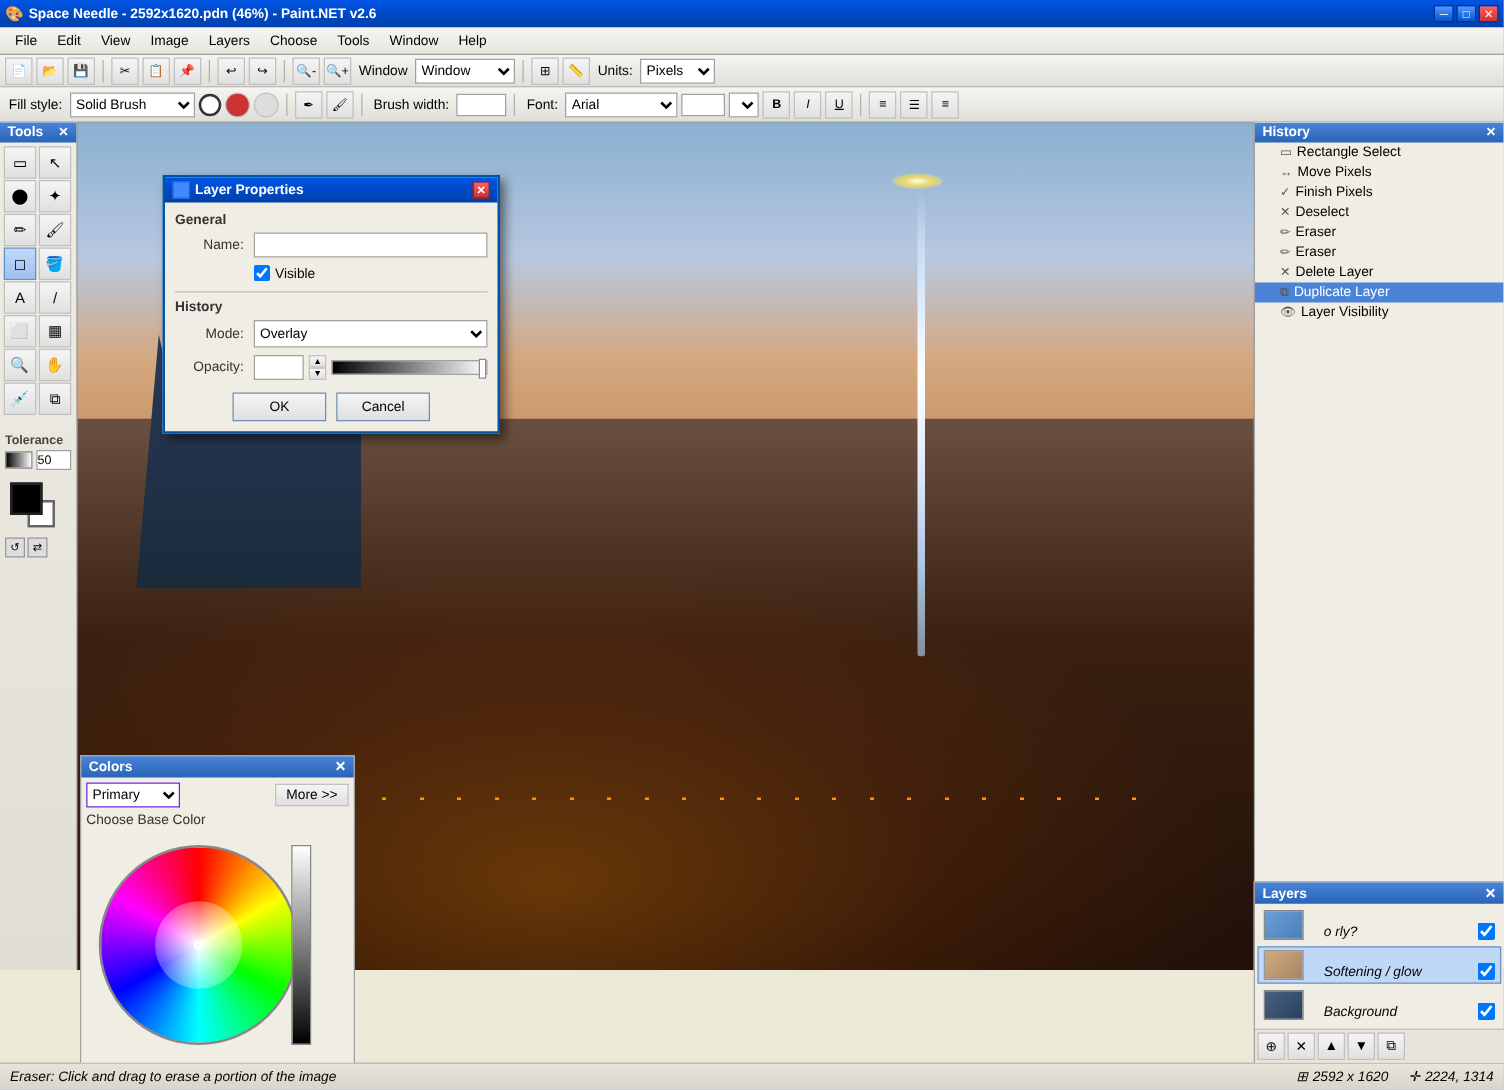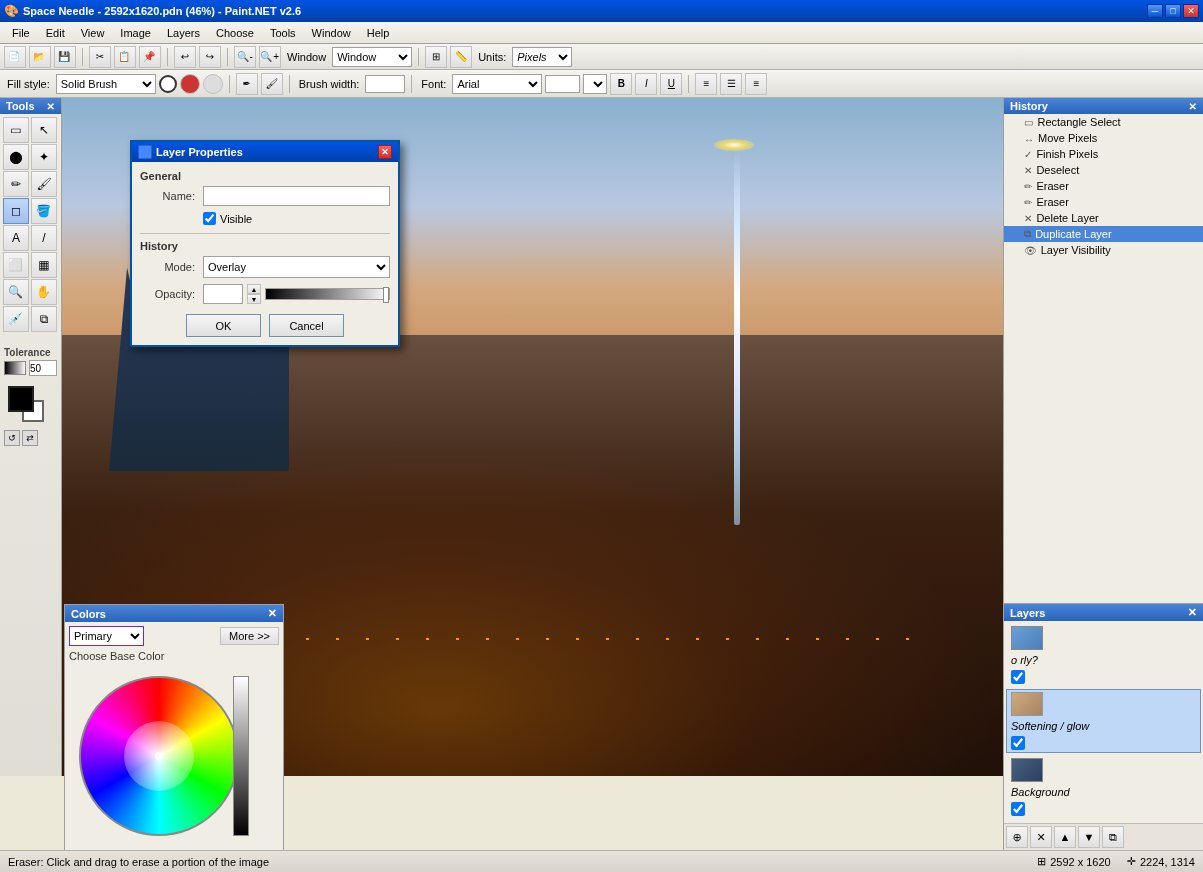--- a/index.html
+++ b/index.html
@@ -293,27 +293,26 @@
       right: 0;
       width: 200px;
       background: #f0ede4;
       border: 1px solid #a0a0a0;
       border-right: none;
       border-bottom: none;
     }
     .layers-list { padding: 2px; }
     .layer-item {
       display: flex;
-      align-items: flex-start;
+      align-items: flex-end;
       padding: 2px 4px;
       border: 1px solid transparent;
       margin-bottom: 2px;
-      gap: 4px;
-      cursor: pointer;
-      flex-direction: column;
+      gap: 16px;
+      cursor: pointer;
     }
     .layer-item.selected { background: #c0d8f8; border-color: #7090c0; }
     .layer-thumb {
       width: 32px; height: 24px;
       border: 1px solid #888;
       background: #ccc;
       flex-shrink: 0;
       overflow: hidden;
     }
     .layer-name { font-size: 11px; flex: 1; font-style: italic; }
@@ -535,21 +534,21 @@
   <button class="toolbar-btn">🔍-</button>
   <button class="toolbar-btn">🔍+</button>
   <span class="toolbar-label">Window</span>
   <select class="toolbar-select" style="width:80px;">
     <option>Window</option>
   </select>
   <div class="toolbar-separator"></div>
   <button class="toolbar-btn">⊞</button>
   <button class="toolbar-btn">📏</button>
   <span class="toolbar-label">Units:</span>
-  <select class="toolbar-select" style="width:60px;font-style:italic;">
+  <select class="toolbar-select" style="width:60px;">
     <option>Pixels</option>
   </select>
 </div>
 
 <div class="toolbar toolbar2">
   <span class="toolbar-label">Fill style:</span>
   <select class="toolbar-select" style="width:100px;">
     <option>Solid Brush</option>
   </select>
   <button class="toolbar-btn" style="width:18px; height:18px; background:#fff; border:2px solid #333; border-radius:50%;"></button>
@@ -796,21 +795,21 @@
   </div>
   <div class="layers-toolbar">
     <button class="layers-toolbar-btn">⊕</button>
     <button class="layers-toolbar-btn">✕</button>
     <button class="layers-toolbar-btn">▲</button>
     <button class="layers-toolbar-btn">▼</button>
     <button class="layers-toolbar-btn">⧉</button>
   </div>
 </div>
 
-<div id="status-bar" style="position:absolute; bottom:0; left:0; right:0; height:22px; background:linear-gradient(to bottom,#e8e4dc,#d8d4cc); border-top:1px solid #b0b0b0; display:flex; align-items:center; padding:0 8px; justify-content:space-between; font-size:11px;">
+<div id="status-bar" style="position:absolute; bottom:0; left:0; right:0; height:22px; background:linear-gradient(to bottom,#e8e4dc,#d8d4cc); border-top:1px solid #b0b0b0; display:flex; align-items:center; padding:0 8px; justify-content:space-between; font-size:11px;font-style:italic;">
   <span>Eraser: Click and drag to erase a portion of the image</span>
   <div style="display:flex; gap:16px;">
     <div style="display:flex; align-items:center; gap:4px;">
       <span>⊞</span>
       <span>2592 x 1620</span>
     </div>
     <div style="display:flex; align-items:center; gap:4px;">
       <span>✛</span>
       <span>2224, 1314</span>
     </div>

